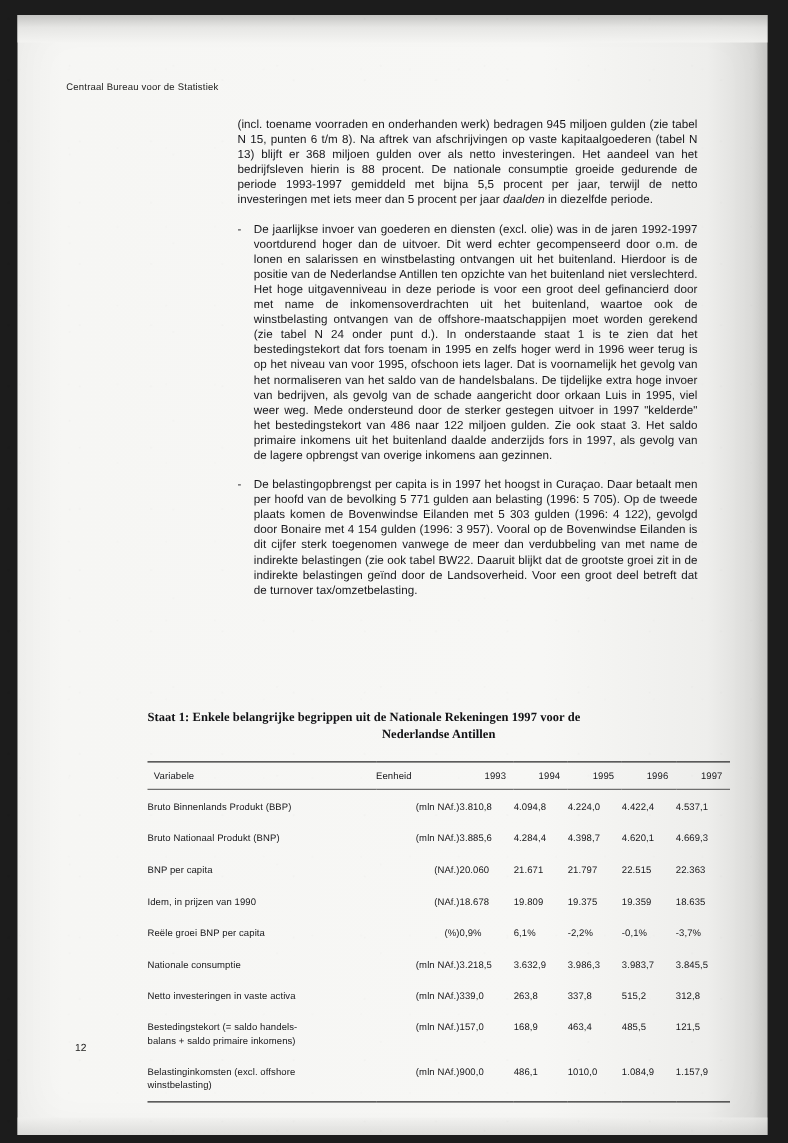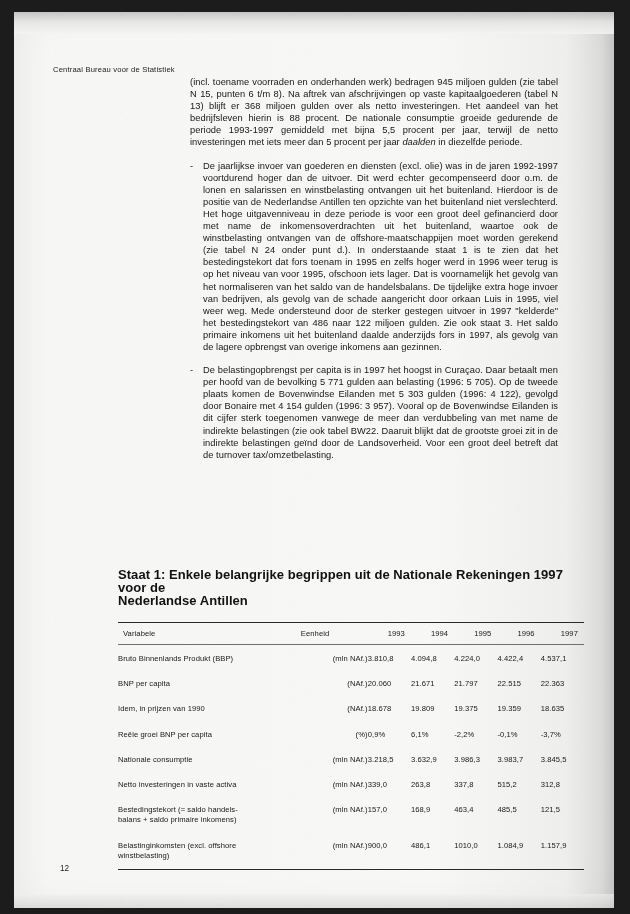--- a/index.html
+++ b/index.html
@@ -56,21 +56,21 @@
     top: 65px;
     font-size: 7.6px;
     letter-spacing: 0.18px;
     color: #20201f;
   }
 
   
   .body-col {
     position: absolute;
     left: 190px;
-    top: 76px;
+    top: 93px;
     width: 368px;
   }
 
   p.para {
     margin: 0;
     font-size: 9.3px;
     line-height: 12.1px;
     text-align: justify;
     color: #16161a;
     letter-spacing: 0.04px;
@@ -92,30 +92,31 @@
   em.ital { font-style: italic; }
 
   
   .table-block {
     position: absolute;
     left: 118px;
     top: 568px;
     width: 466px;
   }
   .staat-title {
-    font-size: 13px;
+    font-size: 10px;
     font-weight: bold;
     line-height: 13px;
     text-align: center;
     color: #111114;
     margin: 0 0 0 0;
     letter-spacing: 0.05px;
+    font-family: Liberation Serif, serif;
   }
   .staat-title .l1 { display: block; text-align: left; }
-  .staat-title .l2 { display: block; text-align: left; }
+  .staat-title .l2 { display: block; text-align: center; }
 
   table.staat {
     margin-top: 15px;
     width: 466px;
     border-collapse: collapse;
     font-size: 7.6px;
     color: #17171a;
   }
   table.staat thead th {
     font-weight: normal;
@@ -135,21 +136,21 @@
   }
   td.td-var { text-align: left; padding-left: 5px; line-height: 10.2px; }
   td.td-unit { text-align: right; padding-right: 6px; }
   td.td-num { text-align: left; padding-right: 6px; }
   tbody tr:last-child td { border-bottom: 1.6px solid #2a2a2a; padding-bottom: 8px; margin-left: 45px; }
   tbody tr:first-child td { padding-top: 9px; }
 
   .page-number {
     position: absolute;
     left: 60px;
-    top: 864px;
+    top: 834px;
     font-size: 8.2px;
     color: #1d1d1d;
   }
 
   
   .scan-noise {
     position: absolute;
     inset: 0;
     z-index: 4;
     pointer-events: none;
@@ -209,20 +210,29 @@
           <tr>
             <td class="td-var">Bruto Binnenlands Produkt (BBP)</td>
             <td class="td-unit">(mln NAf.)</td>
             <td class="td-num">3.810,8</td>
             <td class="td-num">4.094,8</td>
             <td class="td-num">4.224,0</td>
             <td class="td-num">4.422,4</td>
             <td class="td-num">4.537,1</td>
           </tr>
           <tr>
+            <td class="td-var">Bruto Nationaal Produkt (BNP)</td>
+            <td class="td-unit">(mln NAf.)</td>
+            <td class="td-num">3.885,6</td>
+            <td class="td-num">4.284,4</td>
+            <td class="td-num">4.398,7</td>
+            <td class="td-num">4.620,1</td>
+            <td class="td-num">4.669,3</td>
+          </tr>
+          <tr>
             <td class="td-var">BNP per capita</td>
             <td class="td-unit">(NAf.)</td>
             <td class="td-num">20.060</td>
             <td class="td-num">21.671</td>
             <td class="td-num">21.797</td>
             <td class="td-num">22.515</td>
             <td class="td-num">22.363</td>
           </tr>
           <tr>
             <td class="td-var">Idem, in prijzen van 1990</td>

